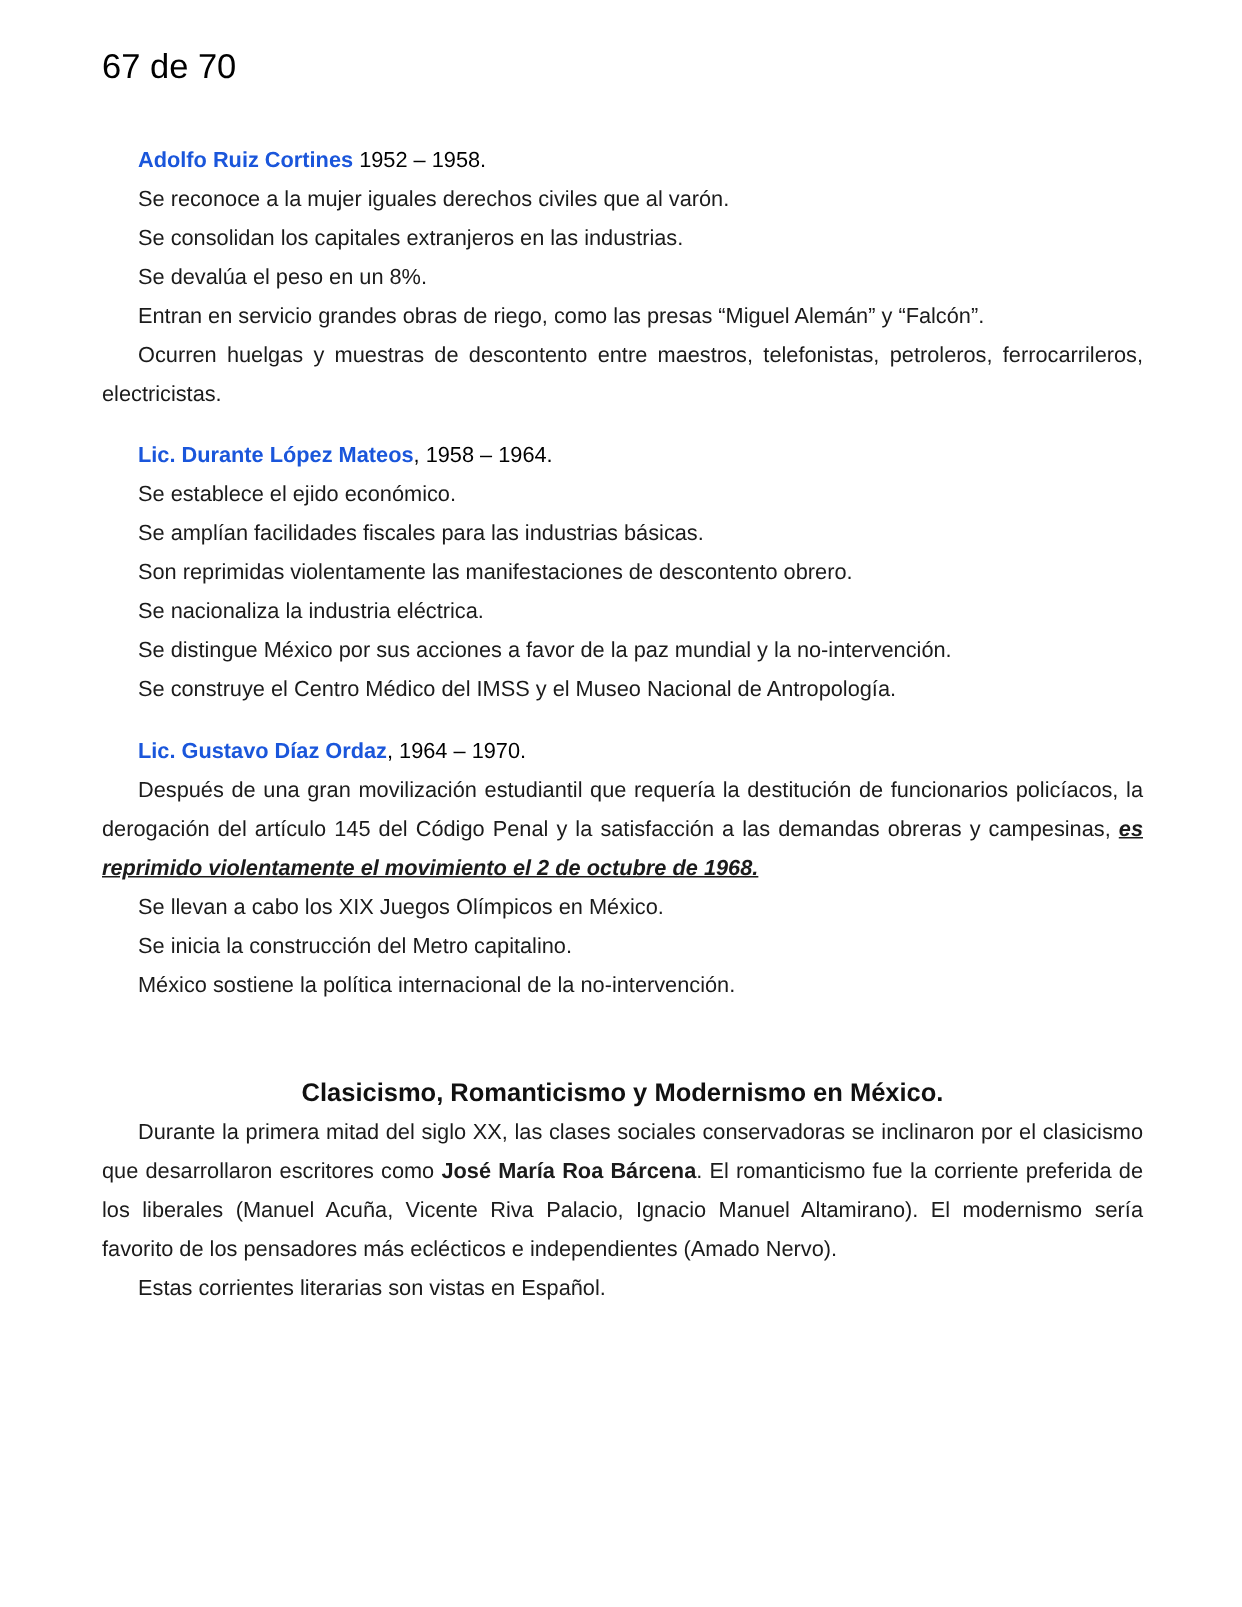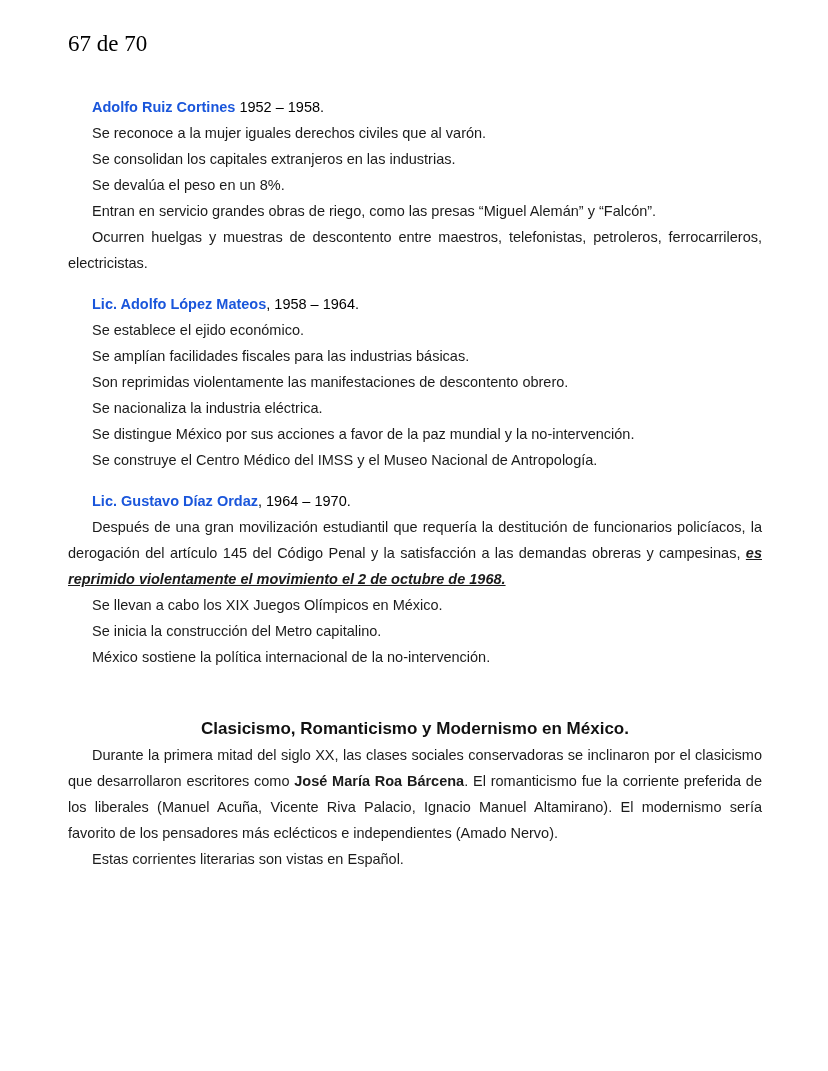--- a/index.html
+++ b/index.html
@@ -12,21 +12,21 @@
     width: 828px;
     height: 1071px;
     margin: 0 auto;
     background: #ffffff;
     box-sizing: border-box;
     padding: 30px 66px 0 68px;
     color: #1b1b1b;
     overflow: hidden;
   }
   .page-indicator {
-    font-family: Liberation Serif, serif;
+    font-family: Liberation Sans, sans-serif;
     font-weight: normal;
     font-size: 23px;
     line-height: 28px;
     color: #000000;
     margin: 0 0 36px 0;
   }
   .content {
     font-family: "Liberation Sans", sans-serif;
     font-size: 14.5px;
     line-height: 26px;
@@ -82,21 +82,21 @@
     <section class="pres-section">
       <p class="heading"><span class="name">Adolfo Ruiz Cortines</span><span class="dates"> 1952 – 1958.</span></p>
       <p>Se reconoce a la mujer iguales derechos civiles que al varón.</p>
       <p>Se consolidan los capitales extranjeros en las industrias.</p>
       <p>Se devalúa el peso en un 8%.</p>
       <p>Entran en servicio grandes obras de riego, como las presas “Miguel Alemán” y “Falcón”.</p>
       <p>Ocurren huelgas y muestras de descontento entre maestros, telefonistas, petroleros, ferrocarrileros, electricistas.</p>
     </section>
 
     <section class="pres-section gap">
-      <p class="heading"><span class="name">Lic. Adolfo López Mateos</span><span class="dates">, 1958 – 1964.</span></p>
+      <p class="heading"><span class="name">Lic. Durante López Mateos</span><span class="dates">, 1958 – 1964.</span></p>
       <p>Se establece el ejido económico.</p>
       <p>Se amplían facilidades fiscales para las industrias básicas.</p>
       <p>Son reprimidas violentamente las manifestaciones de descontento obrero.</p>
       <p>Se nacionaliza la industria eléctrica.</p>
       <p>Se distingue México por sus acciones a favor de la paz mundial y la no-intervención.</p>
       <p>Se construye el Centro Médico del IMSS y el Museo Nacional de Antropología.</p>
     </section>
 
     <section class="pres-section gap">
       <p class="heading"><span class="name">Lic. Gustavo Díaz Ordaz</span><span class="dates">, 1964 – 1970.</span></p>

